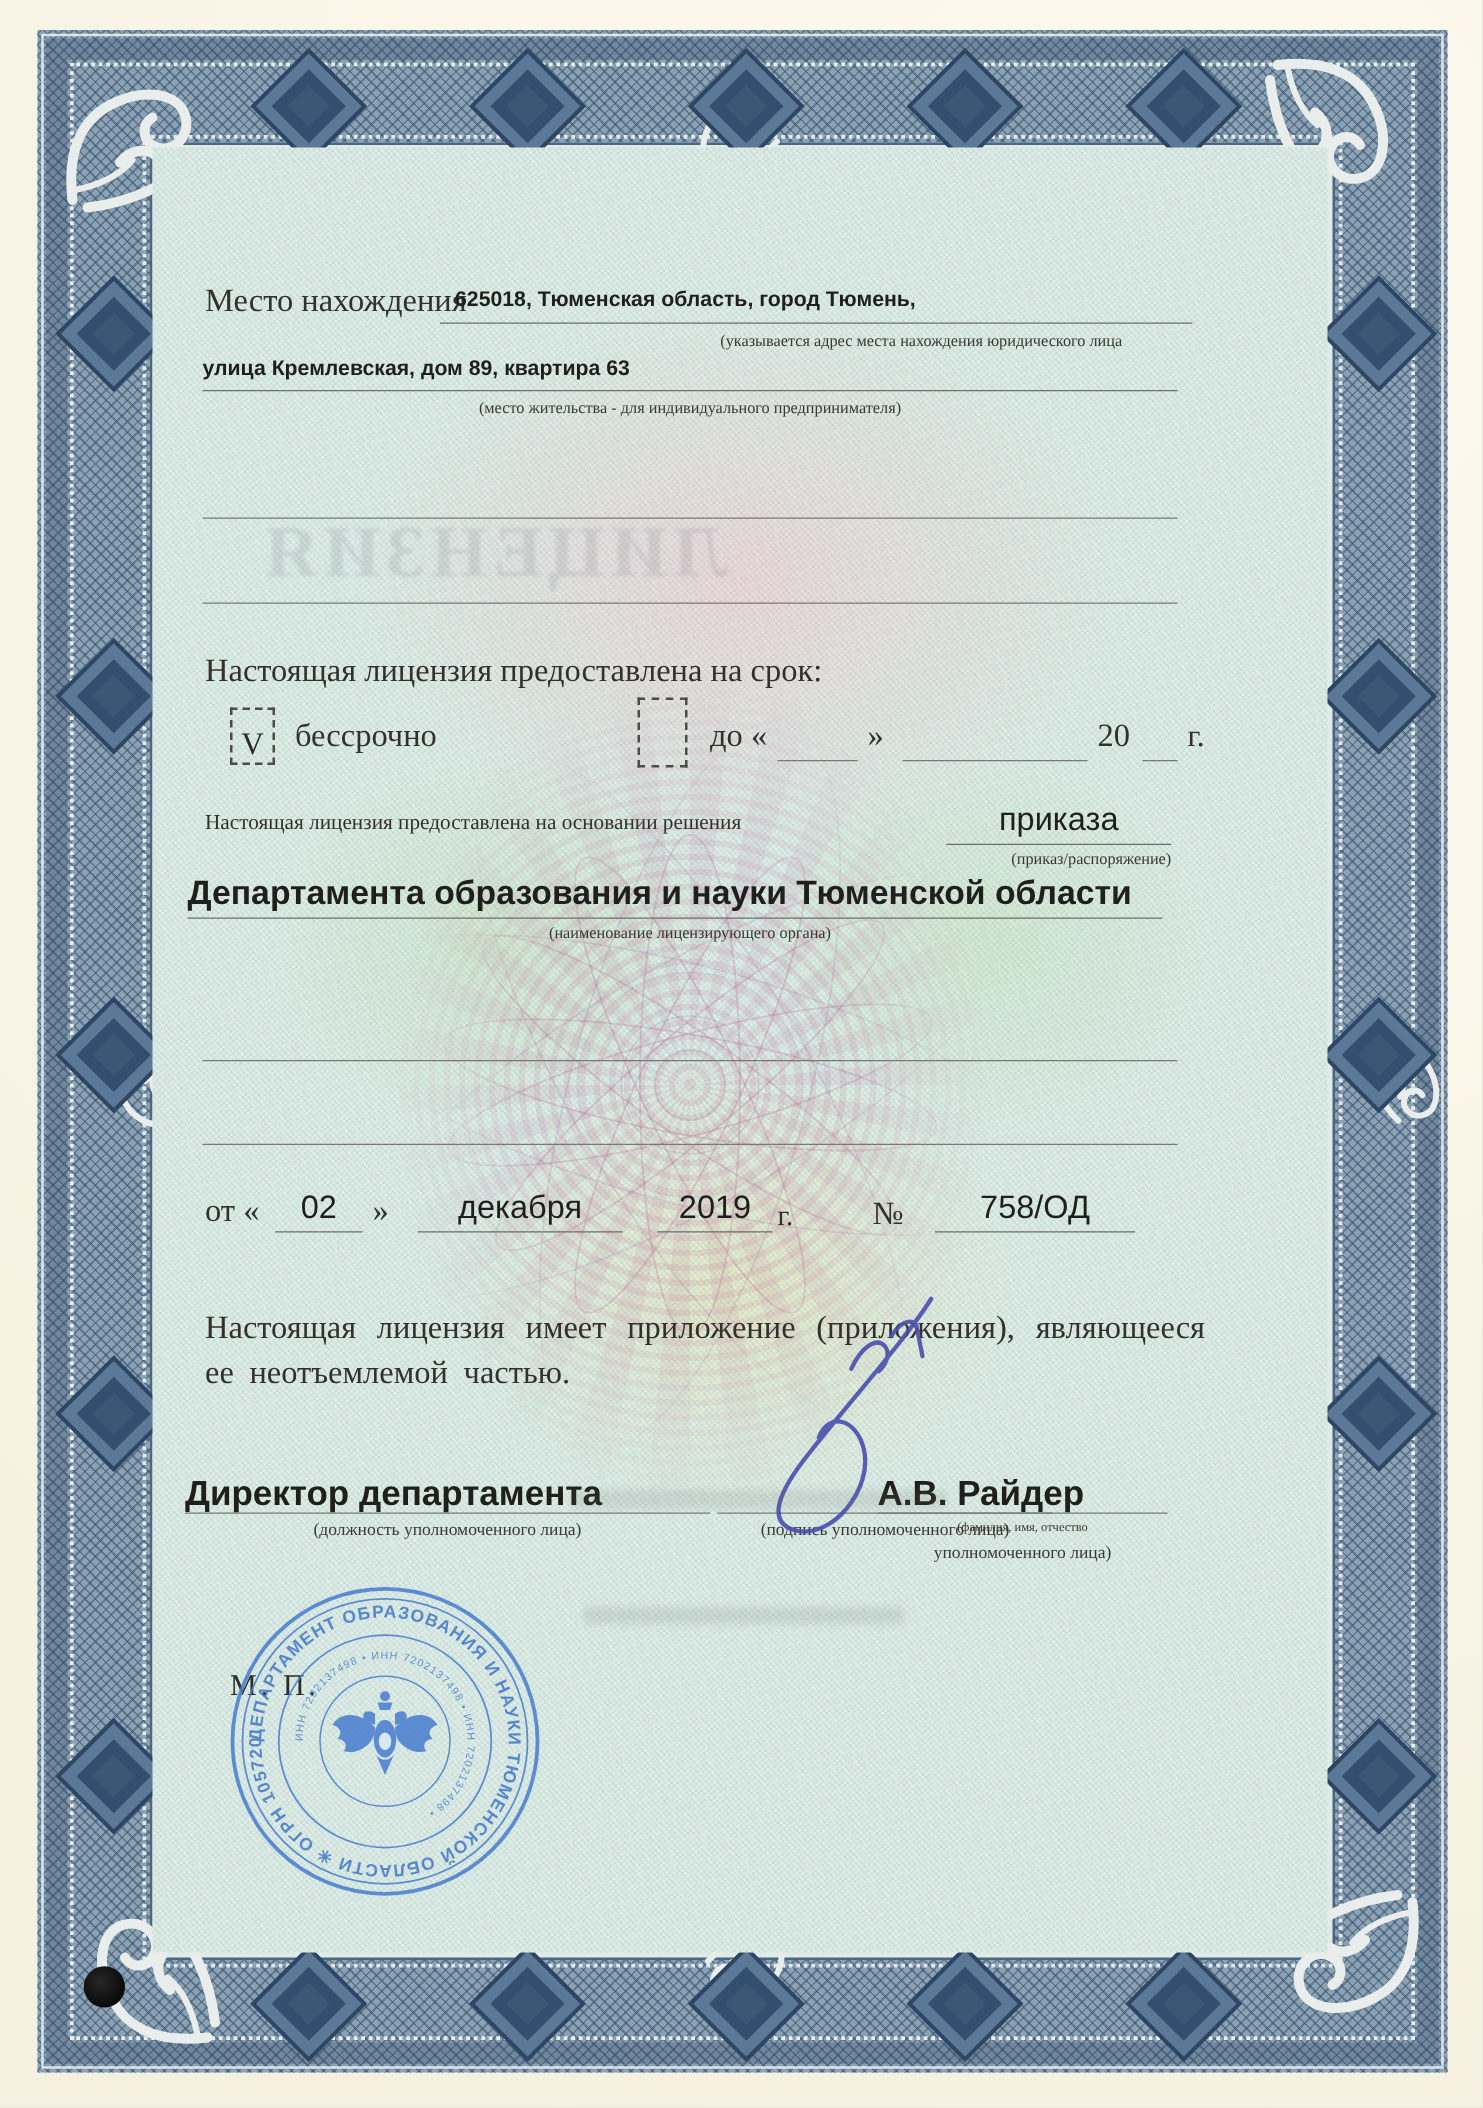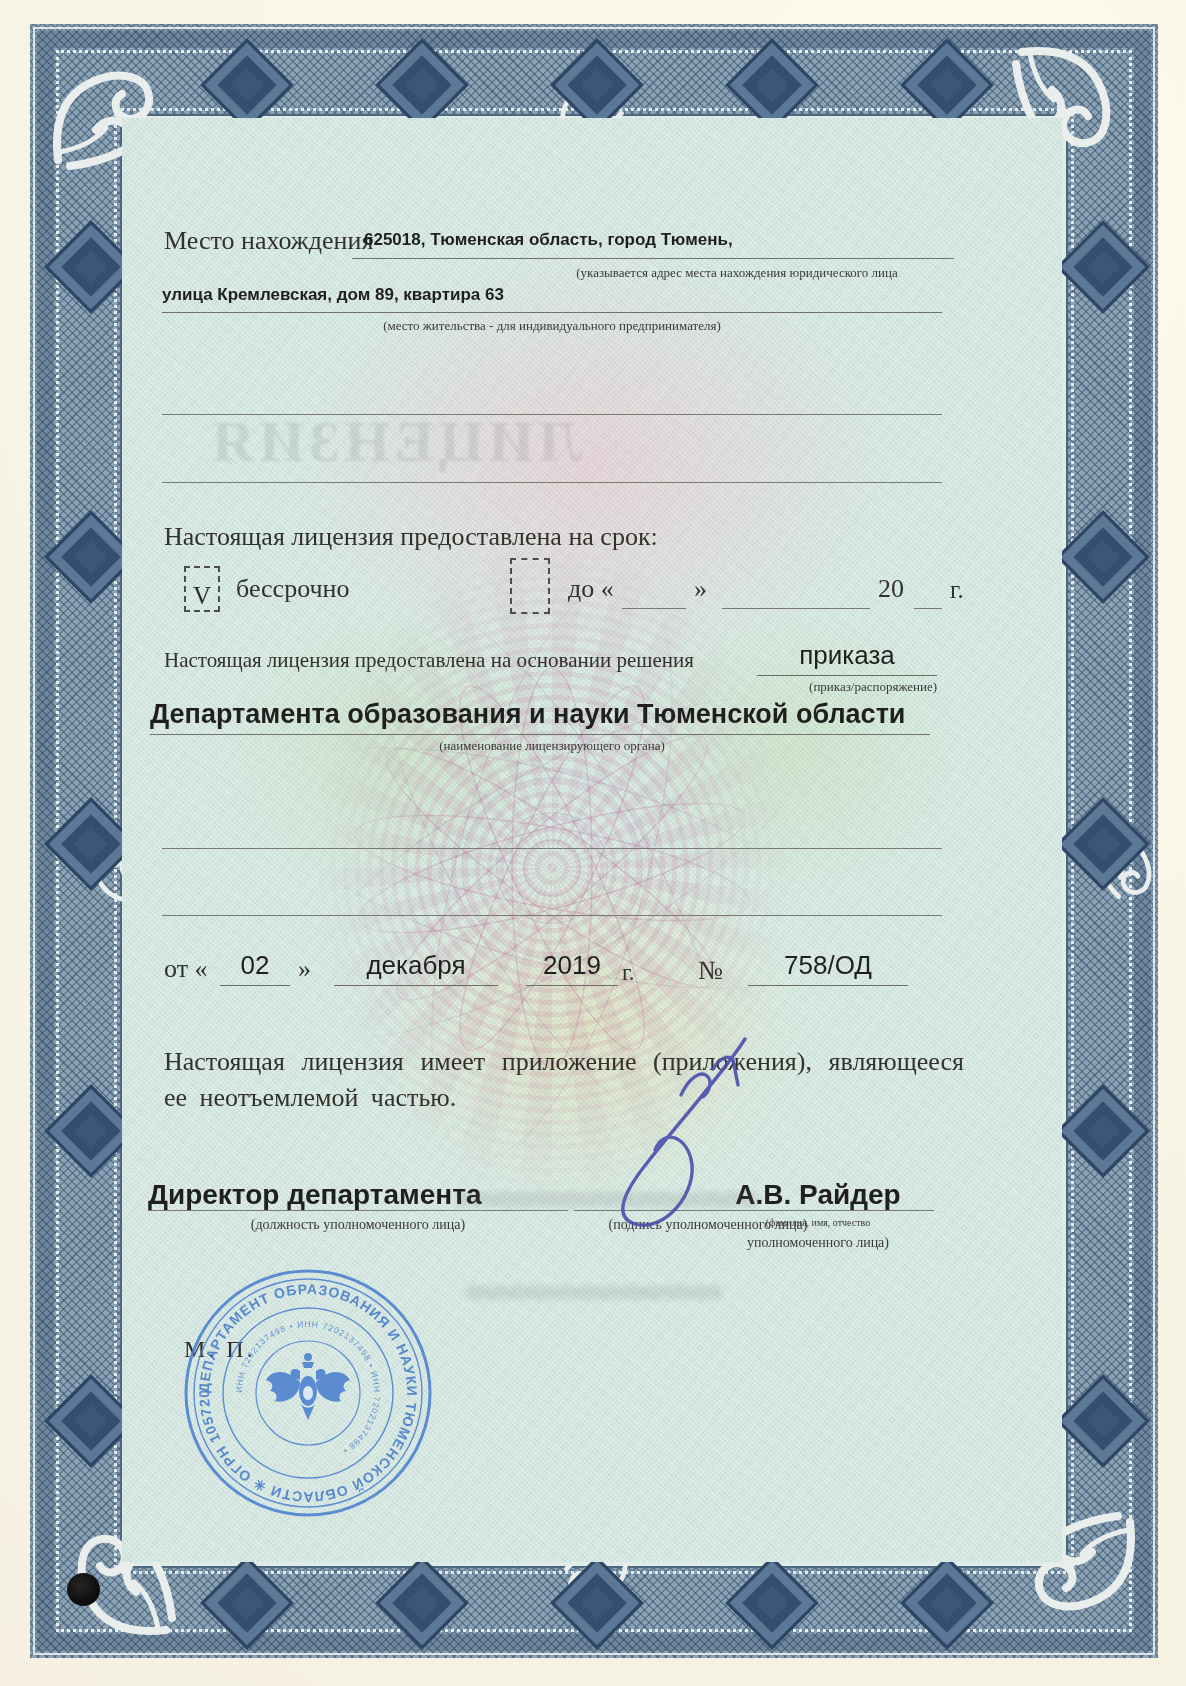--- a/index.html
+++ b/index.html
@@ -157,21 +157,21 @@
     <div class="lbl" style="left:114px;top:456px">бессрочно</div>
     <div class="cb" style="left:388px;top:440px;width:36px;height:52px"></div>
     <div class="lbl" style="left:446px;top:456px">до «</div>
     <div class="blank" style="left:500px;top:462px;width:64px;height:28px"></div>
     <div class="lbl" style="left:572px;top:456px">»</div>
     <div class="blank" style="left:600px;top:462px;width:148px;height:28px"></div>
     <div class="lbl" style="left:756px;top:456px">20</div>
     <div class="blank" style="left:792px;top:462px;width:28px;height:28px"></div>
     <div class="lbl" style="left:828px;top:458px;font-size:25px">г.</div>
 
-    <div class="lbl" style="left:42px;top:530px;font-size:21px">Настоящая лицензия предоставлена на основании решения</div>
+    <div class="lbl" style="left:42px;top:530px;font-size:17px">Настоящая лицензия предоставлена на основании решения</div>
     <div class="seg" style="left:635px;top:520px;width:180px;line-height:34px;padding-bottom:3px">приказа</div>
     <div class="hint" style="left:645px;top:561px;width:170px;text-align:right">(приказ/распоряжение)</div>
 
     <div class="fill bold" style="left:28px;top:580px;width:780px;line-height:32px;text-align:left;padding-bottom:4px;font-size:27px">Департамента образования и науки Тюменской области</div>
     <div class="hint" style="left:40px;top:620px;width:780px">(наименование лицензирующего органа)</div>
 
     <div class="blank" style="left:40px;top:702px;width:780px;height:28px"></div>
     <div class="blank" style="left:40px;top:769px;width:780px;height:28px"></div>
 
     <div class="lbl" style="left:42px;top:836px">от «</div>
@@ -184,21 +184,21 @@
     <div class="seg" style="left:626px;top:830px;width:160px;line-height:34px;padding-bottom:3px">758/ОД</div>
 
     <div class="para">Настоящая лицензия имеет приложение (приложения), являющееся ее неотъемлемой частью.</div>
 
     <div class="fill bold" style="left:26px;top:1062px;width:420px;line-height:30px;border-bottom-color:#7b7a72;font-size:28px">Директор департамента</div>
     <div class="hint" style="left:26px;top:1099px;width:420px;font-size:14px">(должность уполномоченного лица)</div>
 
     <div class="blank" style="left:452px;top:1062px;width:268px;height:30px"></div>
     <div class="hint" style="left:452px;top:1099px;width:268px;font-size:14px">(подпись уполномоченного лица)</div>
 
-    <div class="fill bold" style="left:580px;top:1062px;width:232px;line-height:30px;text-align:center;border-bottom-color:#7b7a72;font-size:28px">А.В. Райдер</div>
+    <div class="fill bold" style="left:580px;top:1062px;width:232px;line-height:30px;border-bottom-color:#7b7a72;font-size:28px">А.В. Райдер</div>
     <div class="hint" style="left:580px;top:1099px;width:232px;font-size:10px">(фамилия, имя, отчество</div>
     <div class="hint" style="left:580px;top:1117px;width:232px;font-size:14px">уполномоченного лица)</div>
 
     <svg class="sig" viewBox="0 0 180 190">
       <g fill="none" stroke="#4a4fae" stroke-width="3.4" stroke-linecap="round" opacity=".9">
         <path d="M158,6 C138,38 88,94 60,130 C36,160 26,184 48,191 C78,200 112,158 104,126 C98,102 76,96 68,117"></path>
         <path d="M94,62 C102,45 114,36 121,44 C126,50 121,60 116,64"></path>
         <path d="M126,36 C132,26 141,21 146,27 L151,52"></path>
       </g>
     </svg>

